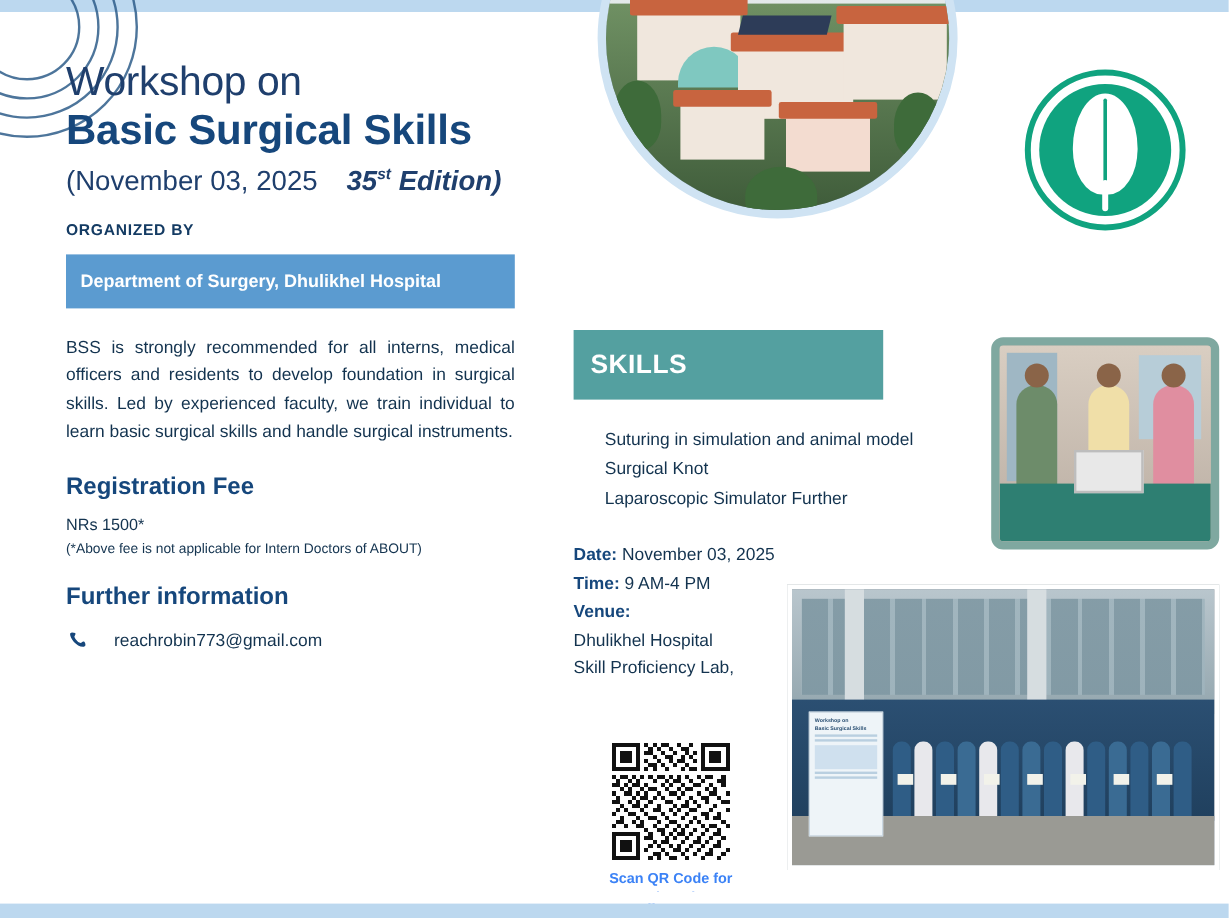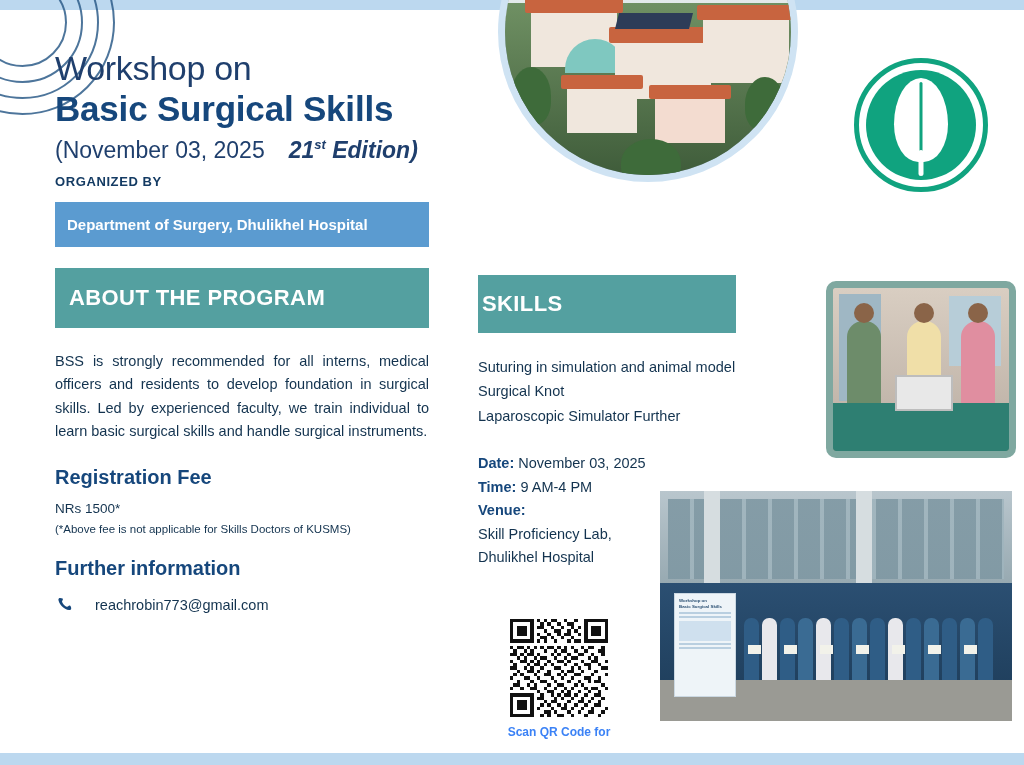--- a/index.html
+++ b/index.html
@@ -175,21 +175,21 @@
     color: #1f3f6d;
     margin-top: 7px;
   }
   .title-3 .edition {
     font-style: italic;
     font-weight: bold;
     margin-left: 24px;
   }
   .title-3 .edition sup { font-size: 13px; }
   .organized {
-    margin-top: 10px;
+    margin-top: 20px;
     font-size: 13px;
     font-weight: bold;
     letter-spacing: .6px;
     color: #143b63;
   }
   .dept-bar {
     margin-top: 13px;
     background: #5b9bd0;
     color: #ffffff;
     font-weight: bold;
@@ -253,28 +253,29 @@
     left: 478px;
     top: 275px;
     width: 330px;
   }
   .skills-bar {
     background: #54a0a0;
     color: #ffffff;
     font-weight: bold;
     font-size: 22px;
     letter-spacing: .4px;
-    padding: 16px 4px;
+    padding: 16px 14px;
     width: 258px;
   }
   .skills-list {
     margin-top: 22px;
     font-size: 14.5px;
     color: #13334f;
     line-height: 1.68;
+    margin-left: 26px;
   }
   .pd-title {
     margin-top: 22px;
     font-size: 21px;
     font-weight: bold;
     color: #16477c;
   }
   .pd-list {
     margin-top: 24px;
     font-size: 14.5px;
@@ -445,31 +446,30 @@
     <div class="disc"></div>
     <div class="leaf-shape"></div>
     <div class="leaf-veins"></div>
     <div class="stem"></div>
   </div>
 
   <div class="left-col">
     <div class="title-1">Workshop on</div>
     <div class="title-2">Basic Surgical Skills</div>
     <div class="title-3">
-      <span>(November 03, 2025</span><span class="edition"><span>21</span><sup>st</sup><span> Edition)</span></span>
+      <span>(November 03, 2025</span><span class="edition"><span>35</span><sup>st</sup><span> Edition)</span></span>
     </div>
     <div class="organized">ORGANIZED BY</div>
     <div class="dept-bar">Department of Surgery, Dhulikhel Hospital</div>
 
-    <div class="section-bar">ABOUT THE PROGRAM</div>
     <div class="about-text">BSS is strongly recommended for all interns, medical officers and residents to develop foundation in surgical skills. Led by experienced faculty, we train individual to learn basic surgical skills and handle surgical instruments.</div>
 
     <div class="h-blue">Registration Fee</div>
     <div class="fee">NRs 1500*</div>
-    <div class="fee-note">(*Above fee is not applicable for Skills Doctors of KUSMS)</div>
+    <div class="fee-note">(*Above fee is not applicable for Intern Doctors of ABOUT)</div>
 
     <div class="h-blue">Further information</div>
     <div class="contacts">
       <div class="contact-row">
         <span class="ic">
           <svg width="18" height="18" viewBox="0 0 18 18">
               <path d="M3 2c1 0 2 .2 2.6.6.6.5.2 1.6-.3 2.2-.5.6-.3 1.3.6 2.6.9 1.3 2 2.4 3.2 3 .9.5 1.6.5 2.1-.1.6-.7 1.6-1 2.2-.4.5.5.8 1.5.8 2.5 0 .9-.9 1.6-2.1 1.6-2.5 0-5.5-1.8-7.5-4C2.6 7.7 1.4 5.2 1.4 3.6 1.4 2.6 2.1 2 3 2z" fill="#16477c"></path>
             </svg>
         </span>
         <span>reachrobin773@gmail.com</span>
@@ -488,22 +488,22 @@
     <div class="pd-list">
       <div>
         <b>Date:</b><span> November 03, 2025</span>
       </div>
       <div>
         <b>Time:</b><span> 9 AM-4 PM</span>
       </div>
       <div>
         <b>Venue:</b>
       </div>
+      <div>Dhulikhel Hospital</div>
       <div>Skill Proficiency Lab,</div>
-      <div>Dhulikhel Hospital</div>
     </div>
   </div>
 
   <div class="team-photo">
     <div class="bg"></div>
     <div class="door"></div>
     <div class="win"></div>
     <div class="p p1"></div>
       <div class="head h1"></div>
     <div class="p p2"></div>

